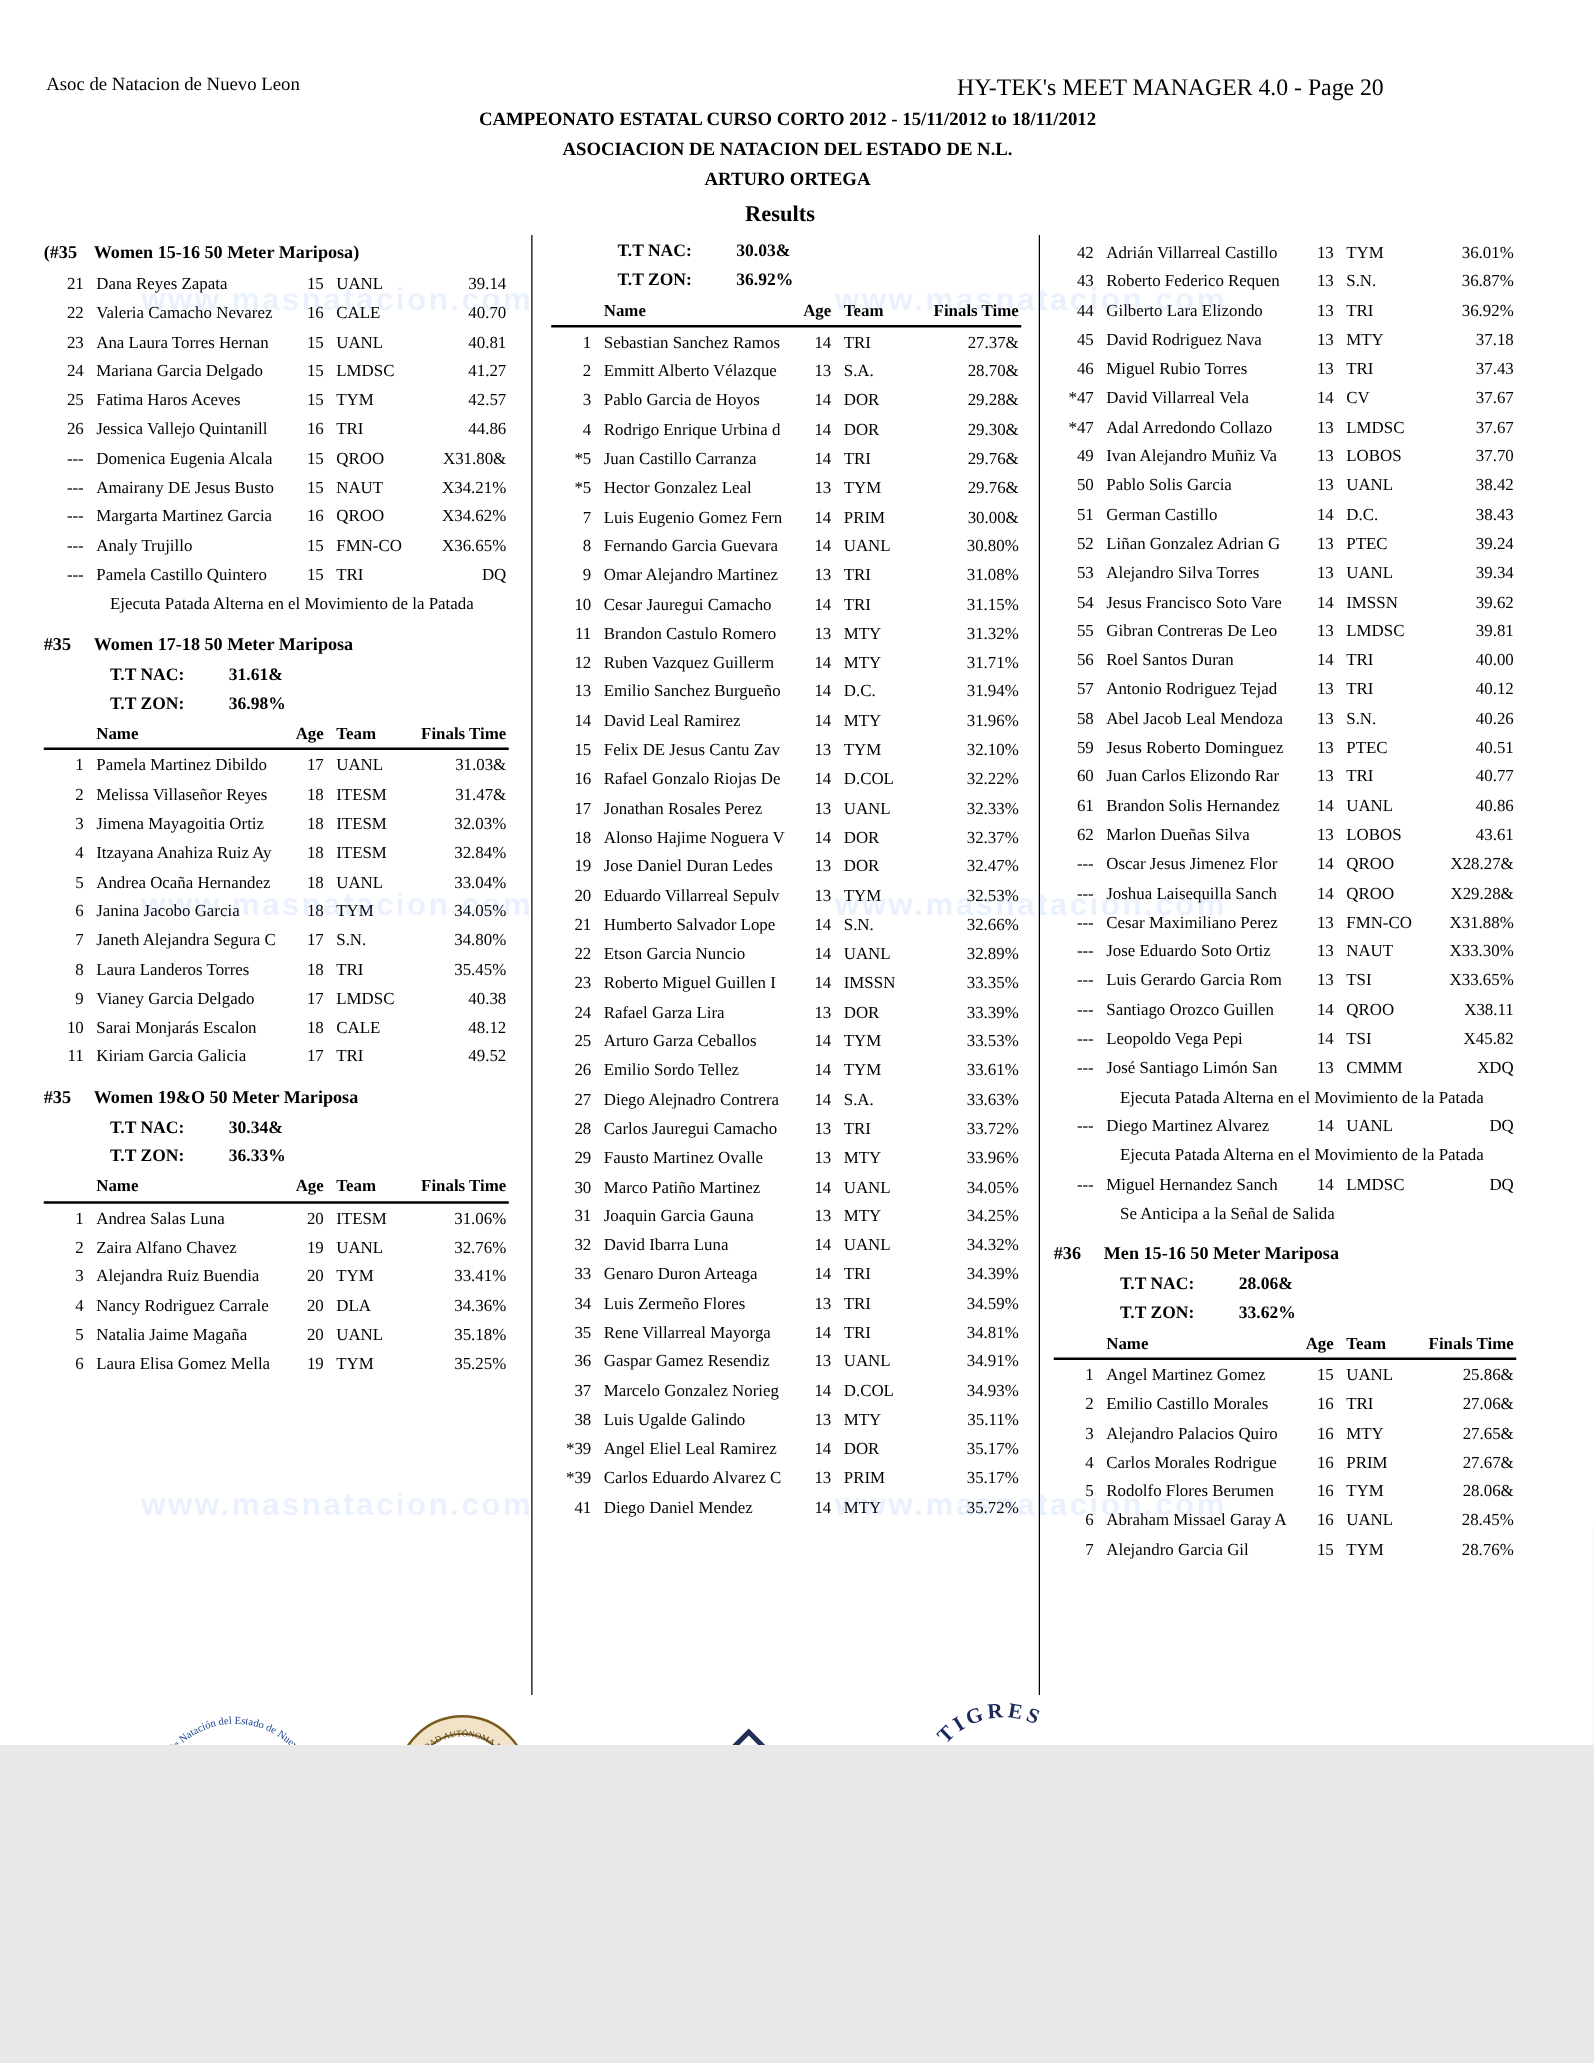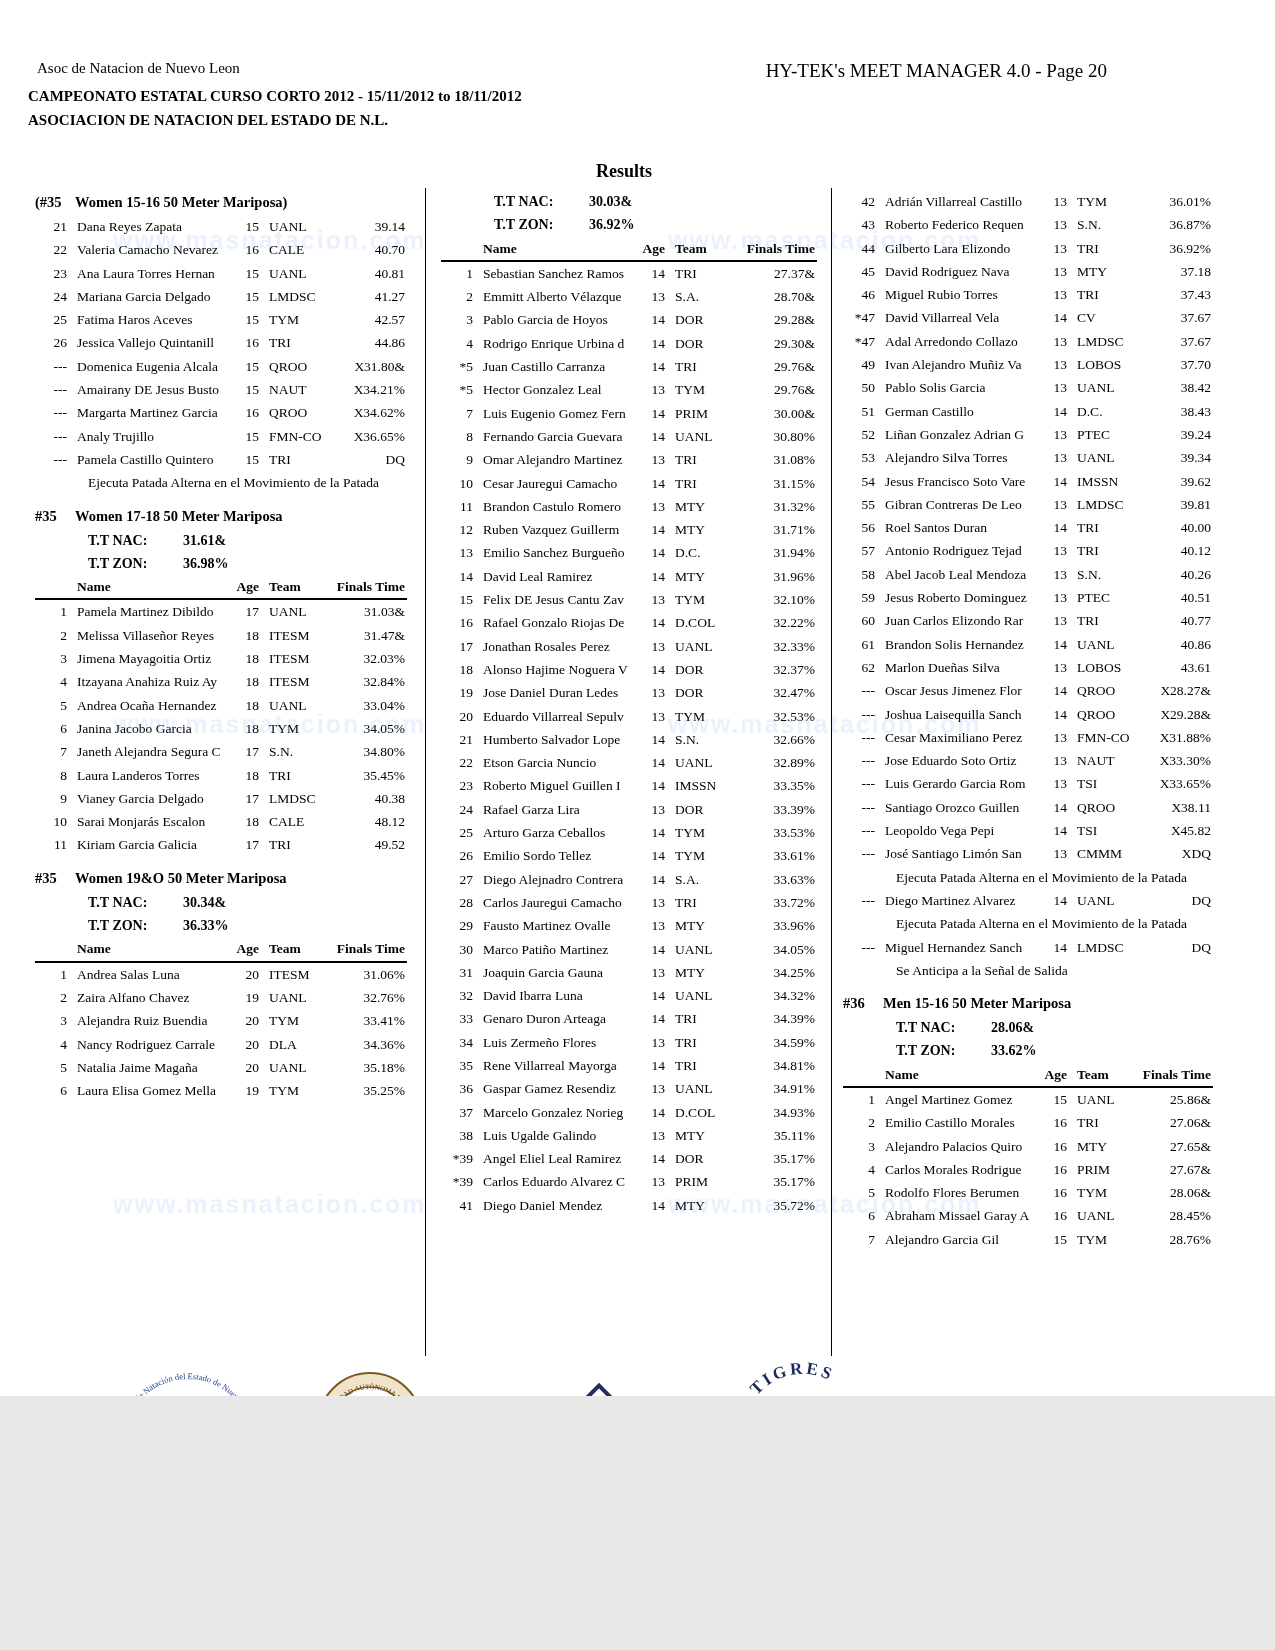--- a/index.html
+++ b/index.html
@@ -1,21 +1,21 @@
 <!DOCTYPE html>
 <html><head>
 <meta charset="utf-8">
 <style>
   html,body{margin:0;padding:0;background:#e8e8e8;}
   .page{position:relative;width:1275px;height:1396px;background:#ffffff;overflow:hidden;
         font-family:"Liberation Serif", serif;color:#000;}
   
   .hdr-org{position:absolute;left:37px;top:60px;font-size:15px;}
   .hdr-mgr{position:absolute;right:168px;top:60px;font-size:19px;}
-  .hdr-line{position:absolute;left:28px;width:1178px;font-weight:bold;font-size:15px;}
+  .hdr-line{position:absolute;left:41px;width:1178px;text-align:center;font-weight:bold;font-size:15px;}
   .hdr-line1{top:88px;}
   .hdr-line2{top:112px;}
   .hdr-line3{top:136px;}
   .hdr-results{position:absolute;left:35px;width:1178px;top:161px;text-align:center;
                font-weight:bold;font-size:18px;}
   
   #columns{position:absolute;top:190px;left:0;width:1275px;}
   .col{position:absolute;top:0;}
   .vsep{position:absolute;top:188px;width:1px;height:1168px;background:#000;}
   .section{position:relative;}
@@ -46,20 +46,21 @@
 </style>
 </head>
 <body>
 
 <div class="page">
 
   <div class="hdr-org">Asoc de Natacion de Nuevo Leon</div>
   <div class="hdr-mgr">HY-TEK's MEET MANAGER 4.0 - Page 20</div>
   <div class="hdr-line hdr-line1">CAMPEONATO ESTATAL CURSO CORTO 2012 - 15/11/2012 to 18/11/2012</div>
   <div class="hdr-line hdr-line2">ASOCIACION DE NATACION DEL ESTADO DE N.L.</div>
+  <div class="hdr-line hdr-line3">ARTURO ORTEGA</div>
   <div class="hdr-results">Results</div>
 
   <div class="vsep" style="left:425px;"></div>
   <div class="vsep" style="left:831px;"></div>
 
   <div id="columns">
       <div class="col" style="left: 35px; width: 372px;">
         <div class="section">
           <div class="sec-title"><span class="sec-num">(#35</span><span class="sec-name">Women 15-16 50 Meter Mariposa)</span></div>
           <div class="row">

